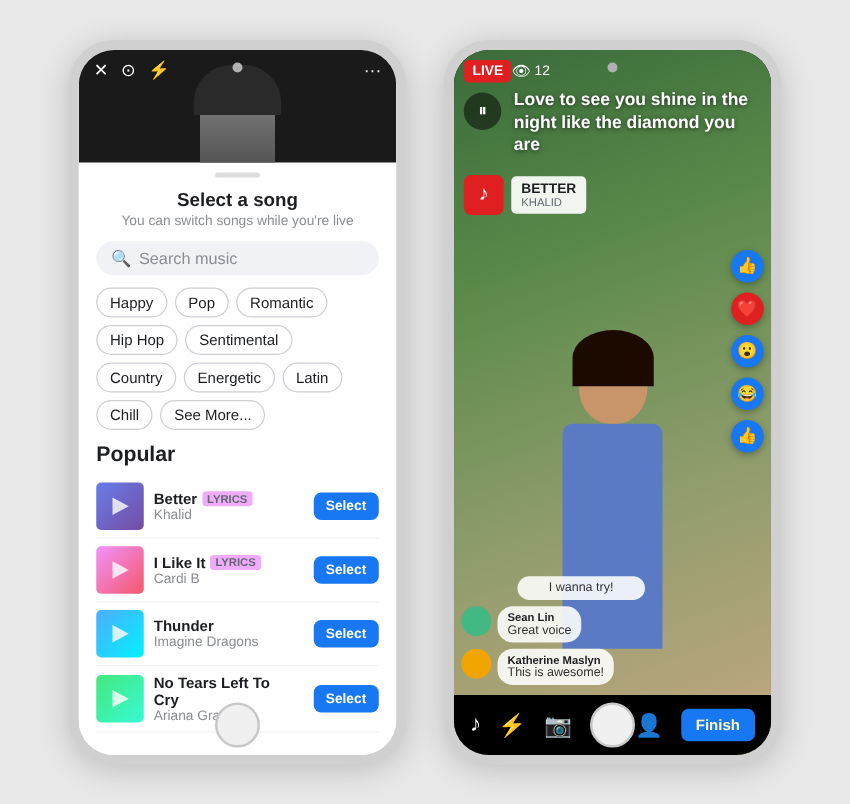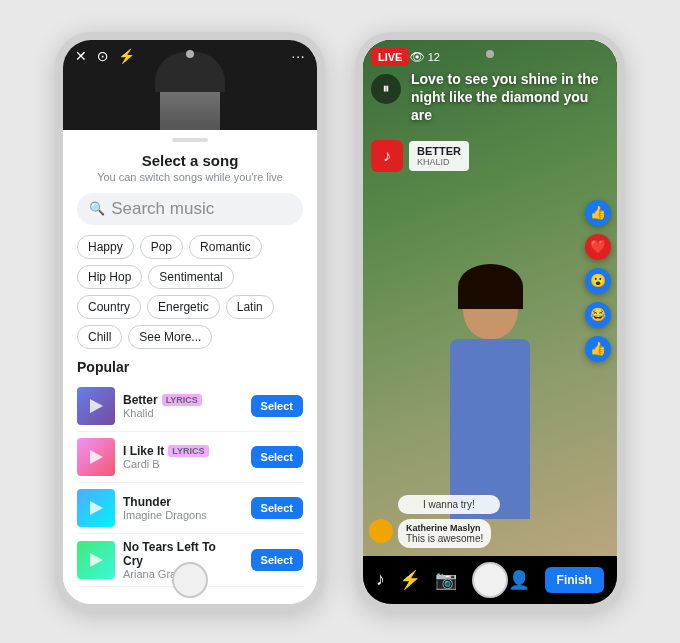--- a/index.html
+++ b/index.html
@@ -133,40 +133,40 @@
       border-radius: 20px;
       padding: 6px 12px;
       margin-top: 10px;
       gap: 6px;
     }
     .search-icon-p1 {
       color: #8a8d91;
       font-size: 13px;
     }
     .search-placeholder {
-      font-size: 17px;
+      font-size: 13px;
       color: #8a8d91;
     }
     .genre-tags {
       display: flex;
       flex-wrap: wrap;
       gap: 6px;
       margin-top: 10px;
     }
     .genre-tag {
       background: #fff;
       border: 1px solid #ccd0d5;
       border-radius: 16px;
       padding: 4px 10px;
       font-size: 12px;
       color: #1c1e21;
       cursor: pointer;
     }
     .popular-label {
-      font-size: 14px;
+      font-size: 17px;
       font-weight: 600;
       color: #1c1e21;
       margin-top: 10px;
       margin-bottom: 6px;
     }
     .song-list {
       display: flex;
       flex-direction: column;
       gap: 0;
     }
@@ -445,21 +445,21 @@
       font-size: 10px;
       color: #333;
     }
     .comment-simple {
       background: rgba(255,255,255,0.88);
       border-radius: 12px;
       padding: 4px 25px;
       font-size: 10px;
       color: #333;
       align-self: flex-start;
-      margin-left: 29px;
+      margin-left: 45px;
     }
 
     
     .live-toolbar {
       position: absolute;
       bottom: 0;
       left: 0;
       right: 0;
       height: 48px;
       background: #000;
@@ -626,20 +626,27 @@
       <div class="reaction-bubble">👍</div>
       <div class="reaction-bubble red">❤️</div>
       <div class="reaction-bubble">😮</div>
       <div class="reaction-bubble">😂</div>
       <div class="reaction-bubble">👍</div>
     </div>
 
     <div class="comments">
       <div class="comment-simple">I wanna try!</div>
       <div class="comment-item">
+        <div class="comment-avatar green"></div>
+        <div class="comment-bubble">
+          <div class="comment-user">Sean Lin</div>
+          <div class="comment-text">Great voice</div>
+        </div>
+      </div>
+      <div class="comment-item">
         <div class="comment-avatar orange"></div>
         <div class="comment-bubble">
           <div class="comment-user">Katherine Maslyn</div>
           <div class="comment-text">This is awesome!</div>
         </div>
       </div>
     </div>
 
     <div class="live-toolbar">
       <span class="toolbar-icon">♪</span>

